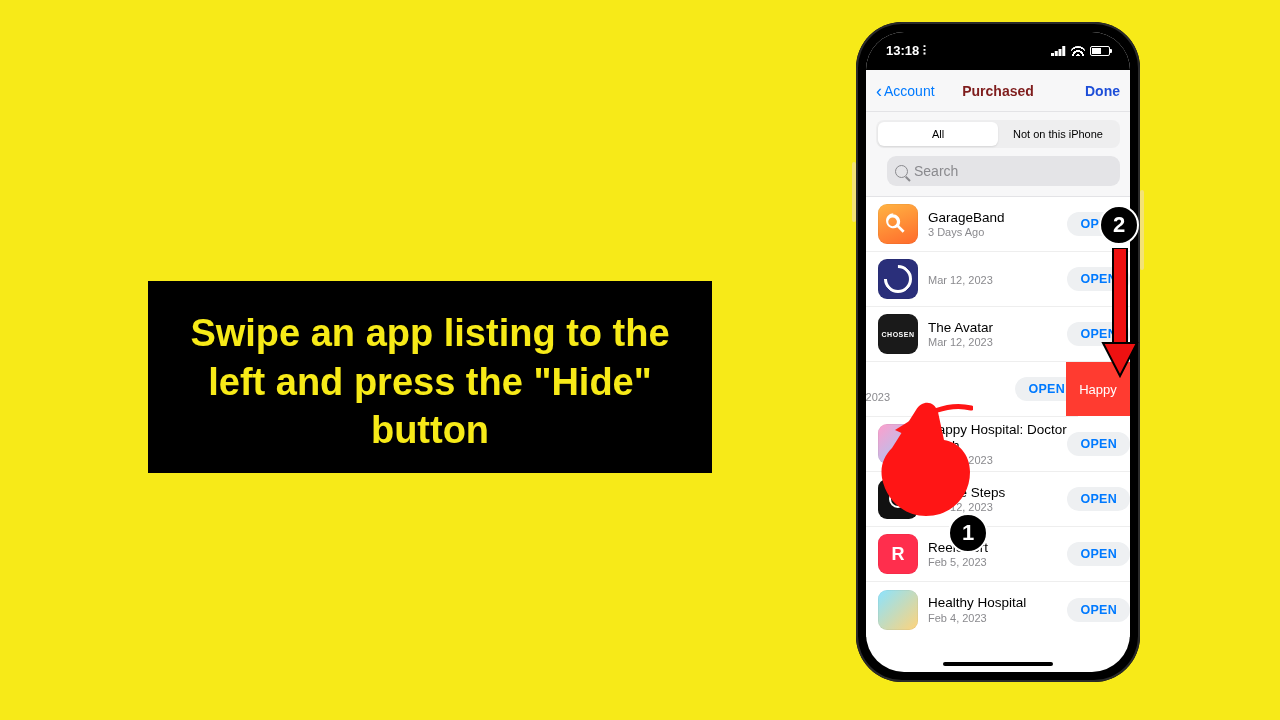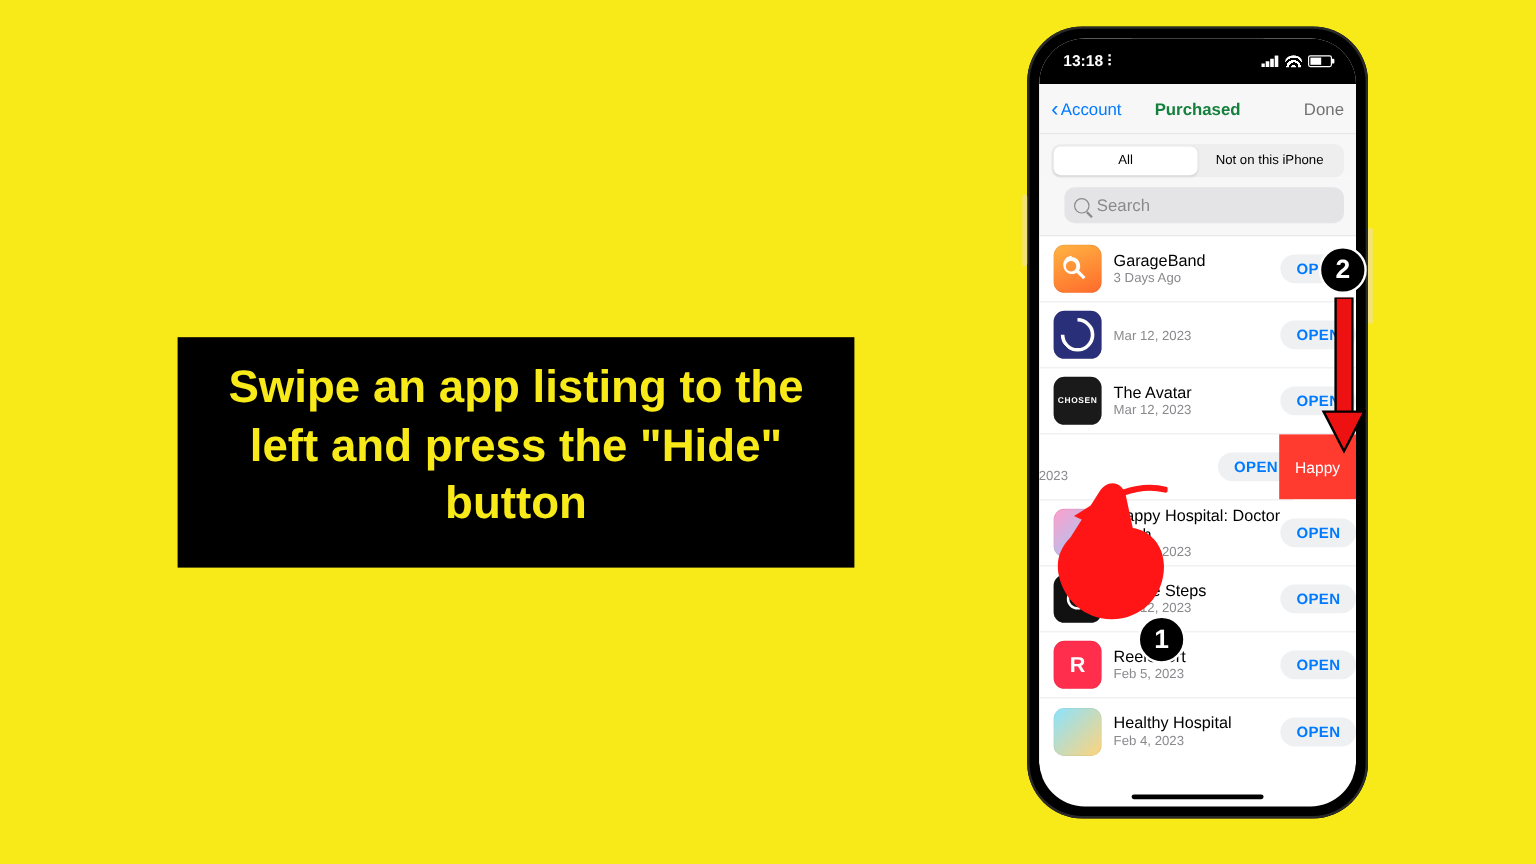--- a/index.html
+++ b/index.html
@@ -18,21 +18,21 @@
     left: 148px;
     top: 281px;
     width: 564px;
     height: 192px;
     background: #000;
     color: #f7ea18;
     font-size: 38px;
     font-weight: 700;
     line-height: 1.28;
     display: flex;
-    align-items: flex-start;
+    align-items: flex-end;
     justify-content: center;
     text-align: center;
     padding: 18px 24px;
   }
 
   
   .phone {
     position: absolute;
     left: 856px;
     top: 22px;
@@ -97,22 +97,22 @@
     height: 42px;
     background: #f7f7f8;
     border-bottom: 1px solid #e3e3e6;
     display: flex;
     align-items: center;
     justify-content: space-between;
     padding: 0 10px;
     font-size: 14px;
   }
   .nav-back { color: #007aff; display:flex; align-items:center; gap:2px; font-weight:400;}
-  .nav-title { font-weight: 600; color:#15803d; position:absolute; left:50%; transform:translateX(-50%);}
-  .nav-done { color:#737373; font-weight:400; }
+  .nav-title { font-weight: 600; color:#7f1d1d; position:absolute; left:50%; transform:translateX(-50%);}
+  .nav-done { color:#1d4ed8; font-weight:700; }
   .chev { font-size:18px; line-height:1; }
 
   
   .seg-wrap { padding: 8px 10px 0; background:#f7f7f8;}
   .segmented {
     display:flex; background:#eeeeef; border-radius:8px; padding:2px;
     font-size:11px; font-weight:500;
   }
   .seg { flex:1; text-align:center; padding:6px 0; border-radius:6px; color:#000;}
   .seg.active { background:#fff; box-shadow:0 1px 2px rgba(0,0,0,.1);}

